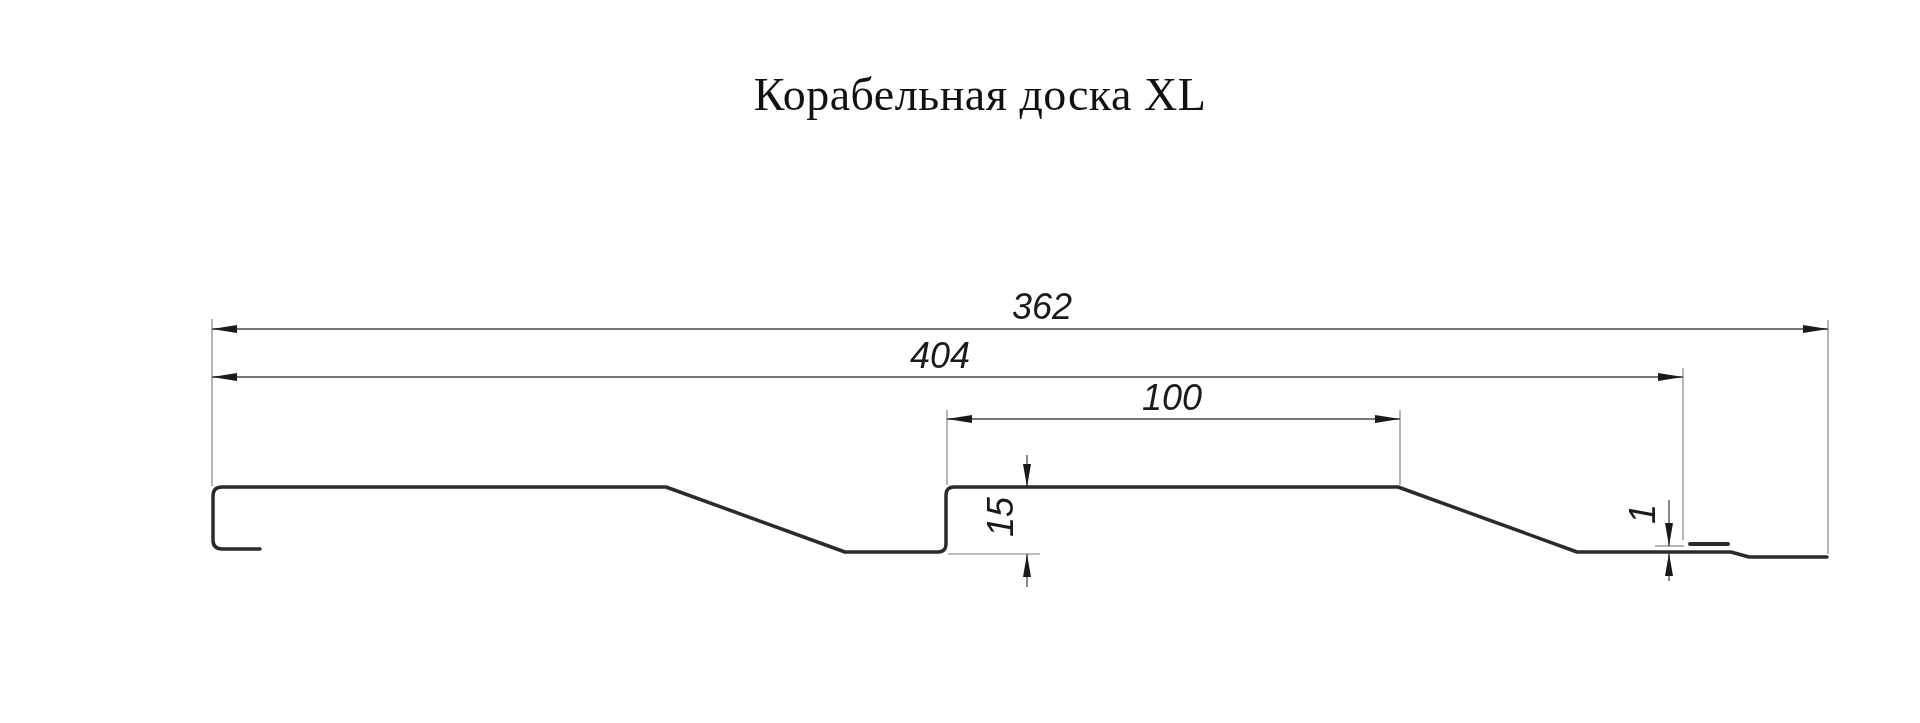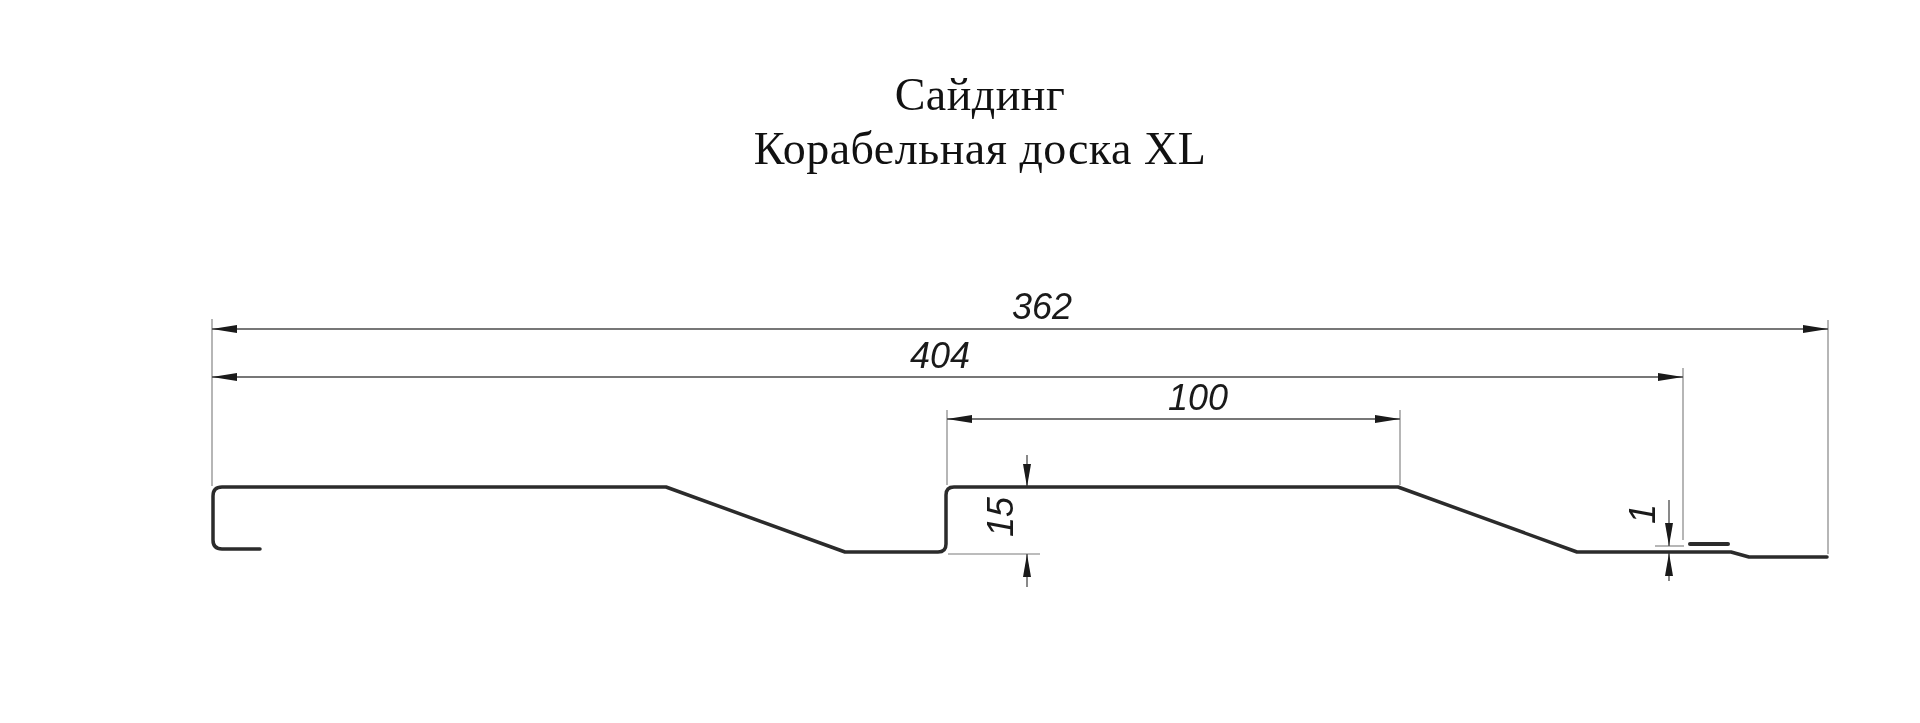--- a/index.html
+++ b/index.html
@@ -44,21 +44,20 @@
   .dim-label.vertical {
     transform: translate(-50%, -50%) rotate(-90deg);
   }
 </style>
 </head>
 <body>
 
 <div class="canvas">
 
   <div class="title-block">
-    <div>Сайдинг</div>
     <div>Корабельная доска XL</div>
   </div>
 
   <svg class="drawing" width="1920" height="723" viewBox="0 0 1920 723">
 
     <g stroke="#7a7a7a" stroke-width="1.1" fill="none">
       <line x1="212" y1="319" x2="212" y2="486"></line>
       <line x1="1828" y1="320" x2="1828" y2="554"></line>
       <line x1="1683" y1="368" x2="1683" y2="540"></line>
       <line x1="947" y1="410" x2="947" y2="485"></line>
@@ -115,17 +114,17 @@
                L 1577 552
                L 1731 552
                L 1749 557
                L 1827 557"></path>
       <path stroke-width="4" d="M 1690 544 L 1728 544"></path>
     </g>
   </svg>
 
   <span class="dim-label" style="left:1018px; top:307px;margin-left:24px;">362</span>
   <span class="dim-label" style="left:940px; top:356px;">404</span>
-  <span class="dim-label" style="left:1172px; top:398px;margin-left:26px;">100</span>
+  <span class="dim-label" style="left:1172px; top:398px;">100</span>
   <span class="dim-label vertical" style="left:1001px; top:517px;">15</span>
   <span class="dim-label vertical" style="left:1643px; top:514px;">1</span>
 
 </div>
 
 </body></html>

